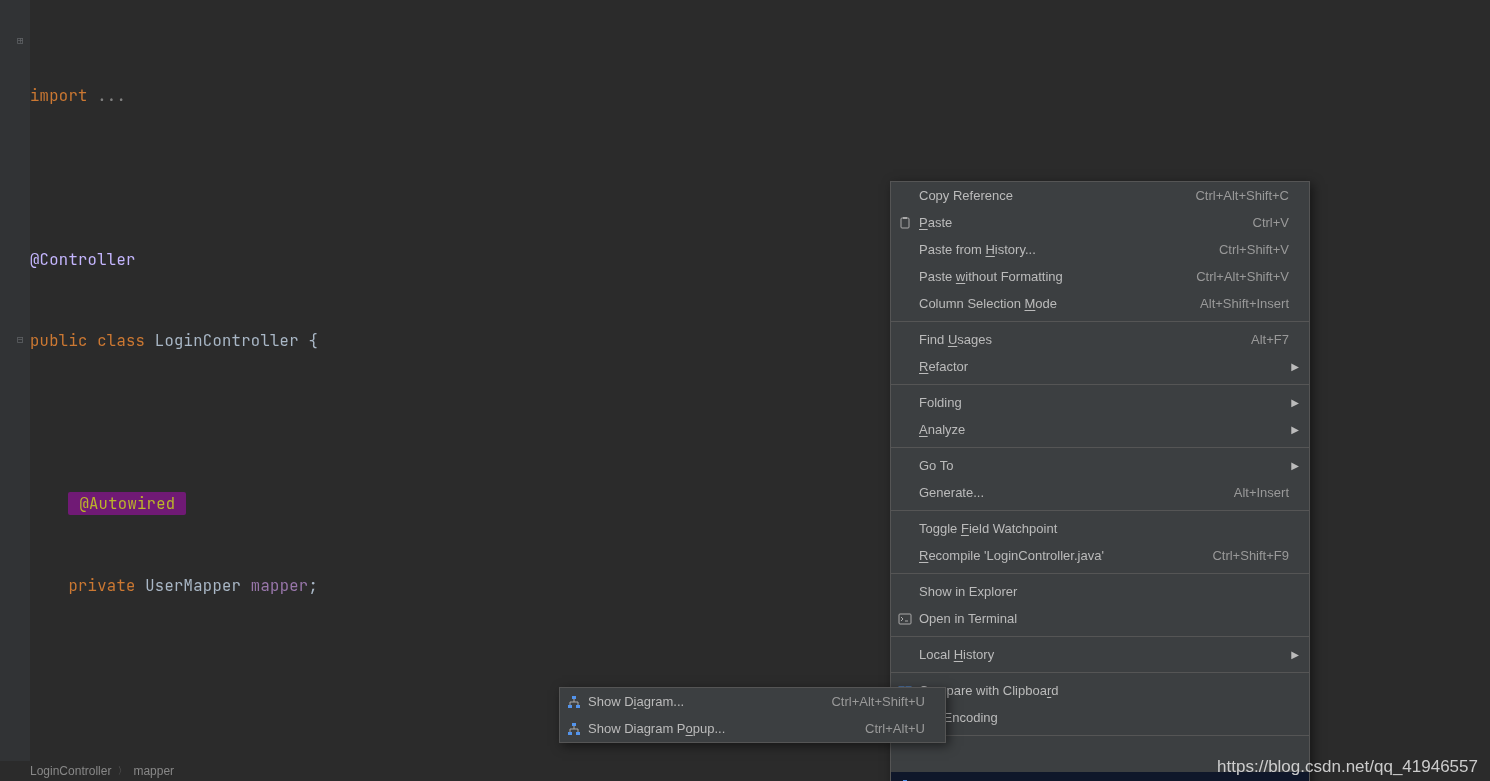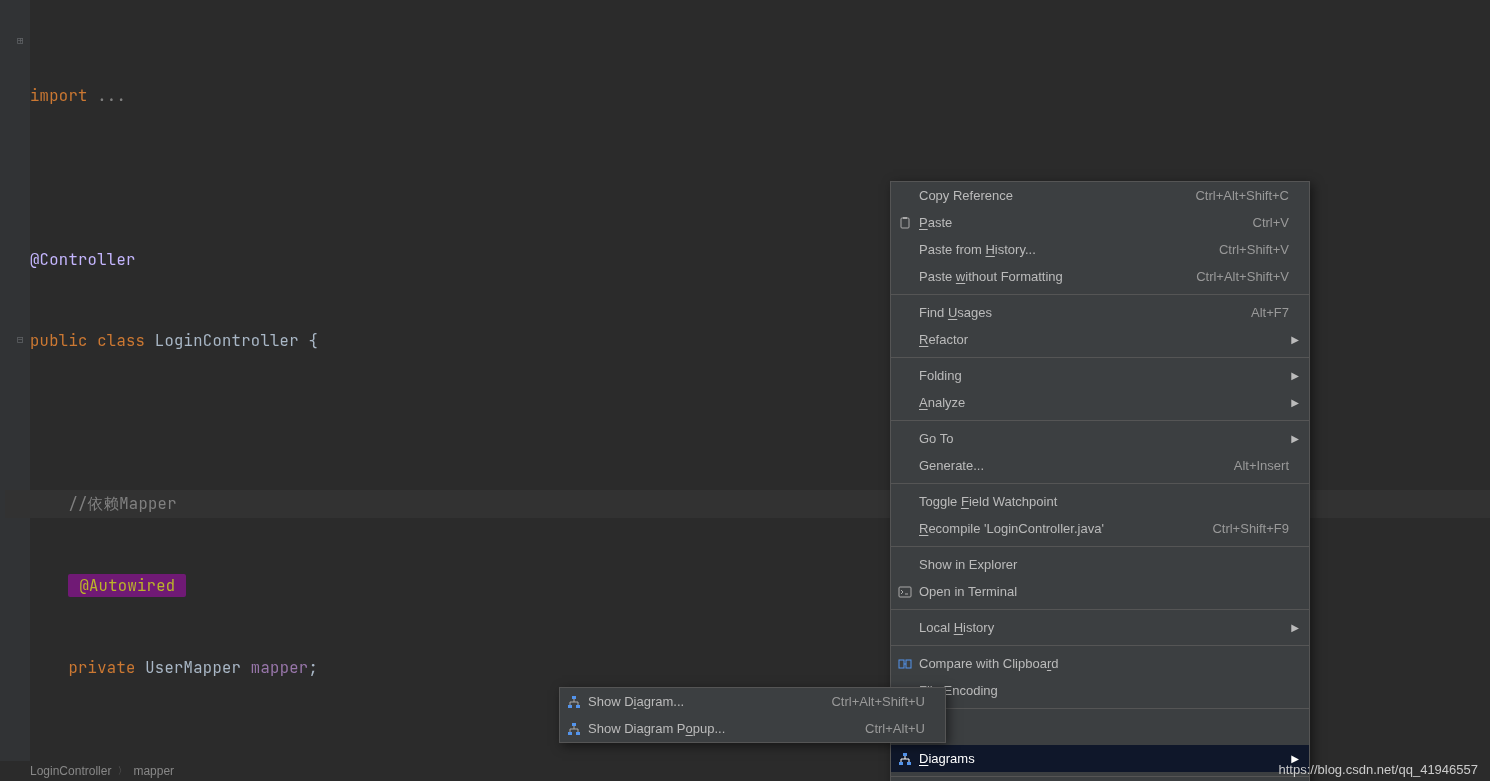--- a/index.html
+++ b/index.html
@@ -19,38 +19,37 @@
 .ctx-menu .row { display:flex; align-items:center; height:27px; padding:0 20px 0 28px; position:relative; cursor:default;justify-content:space-between; }
 .ctx-menu .row.sel { background:#0f172a; color:#fff;margin-top:36px; }
 .ctx-menu .row .lbl { flex:1; }
 .ctx-menu .row .sc { color:#999; margin-left:30px; }
 .ctx-menu .sep { height:1px; background:#555; margin:4px 0; }
 .ctx-menu .sub-arrow { position:absolute; right:10px; font-size:10px; }
 .ctx-menu .icn { position:absolute; left:6px; width:16px; height:16px; display:flex; align-items:center; justify-content:center; }
 .u { text-decoration:underline; text-underline-offset:2px; }
 .breadcrumb { position:absolute; bottom:0; left:30px; height:20px; display:flex; align-items:center; font-family:"Segoe UI",Arial,sans-serif; font-size:12px; color:#888; gap:6px; }
 .breadcrumb .sep-c { color:#666; font-size:10px; }
-.watermark { position:absolute; right:12px; bottom:4px; font-family:"Segoe UI",Arial,sans-serif; font-size:13px; color:#ddd; opacity:0.9; }
+.watermark { position:absolute; right:12px; bottom:4px; font-family:"Segoe UI",Arial,sans-serif; font-size:17px; color:#ddd; opacity:0.9; }
 svg { display:block; }
 </style>
 </head>
 <body>
 
 <div class="editor">
   <div class="gutter">
     <div class="fold-icon" style="top:33px;">⊞</div>
     <div class="fold-icon" style="top:332px;">⊟</div>
   </div>
   <div class="code">
     <div class="line"><span class="kw">import </span><span class="cmt">...</span></div>
     <div class="line"></div>
     <div class="line"><span class="ann">@Controller</span></div>
     <div class="line"><span class="kw">public </span><span class="kw">class </span><span>LoginController </span><span>{</span></div>
     <div class="line"></div>
-    <div class="line hl-line">    <span class="cmt">//依赖Mapper</span></div>
     <div class="line">    <span class="ann-boxed">@Autowired</span></div>
     <div class="line">    <span class="kw">private </span><span>UserMapper </span><span class="field">mapper</span><span>;</span></div>
     <div class="line"></div>
     
     
     
     
     
     
     
@@ -83,20 +82,24 @@
       <span class="lbl"><span class="u">P</span>aste</span>
       <span class="sc">Ctrl+V</span>
     </div>
     <div class="row">
       <span class="lbl">Paste from <span class="u">H</span>istory...</span>
       <span class="sc">Ctrl+Shift+V</span>
     </div>
     <div class="row">
       <span class="lbl">Paste <span class="u">w</span>ithout Formatting</span>
       <span class="sc">Ctrl+Alt+Shift+V</span>
+    </div>
+    <div class="row">
+      <span class="lbl">Column Selection <span class="u">M</span>ode</span>
+      <span class="sc">Alt+Shift+Insert</span>
     </div>
     <div class="sep"></div>
     <div class="row">
       <span class="lbl">Find <span class="u">U</span>sages</span>
       <span class="sc">Alt+F7</span>
     </div>
     <div class="row">
       <span class="lbl"><span class="u">R</span>efactor</span>
       <span class="sub-arrow">▶</span>
     </div>

